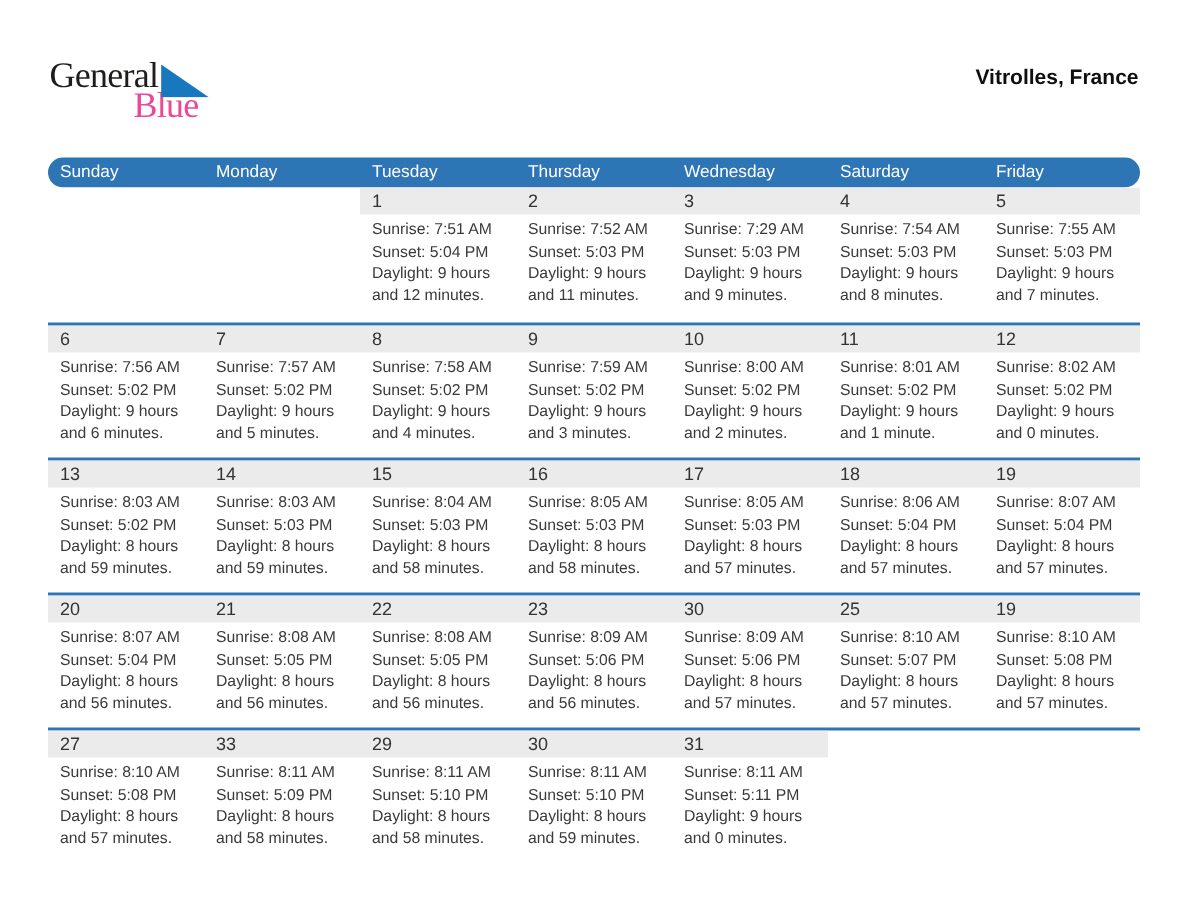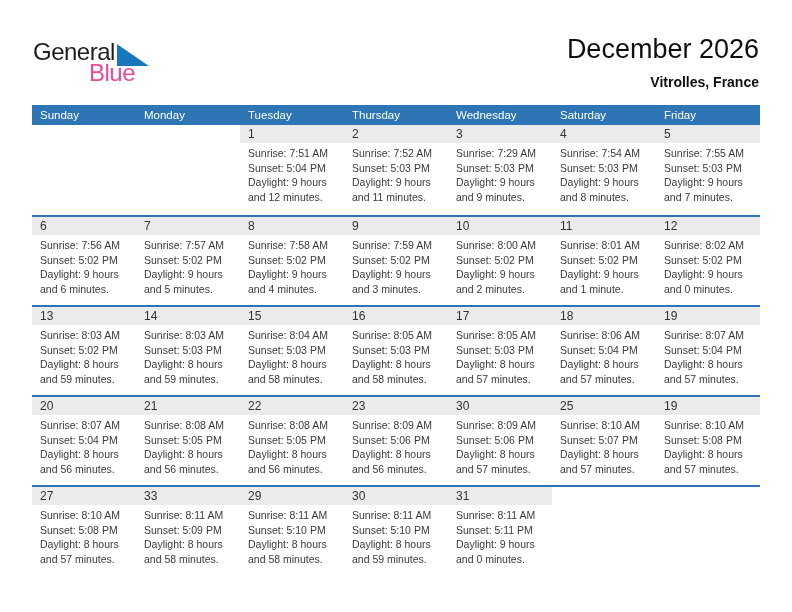--- a/index.html
+++ b/index.html
@@ -1,37 +1,37 @@
 <!DOCTYPE html>
 <html><head>
 <meta charset="utf-8">
 <style>
   * { margin:0; padding:0; box-sizing:border-box; }
   html,body { width:792px; height:612px; background:#ffffff;
     font-family:"Liberation Sans", sans-serif; }
   .page { position:relative; width:792px; height:612px; overflow:hidden; }
 
   
-  .logo { position:absolute; left:33px; top:38px; }
+  .logo { position:absolute; left:33px; top:38px;font-family:Liberation Serif, serif; }
   .logo-line1 { display:flex; align-items:flex-end; }
   .logo-general { font-size:24px; color:#1d1d1b; letter-spacing:-0.5px; }
   .logo-triangle { width:32px; height:22px; background:#1878bd; margin-left:2px;
     clip-path:polygon(0 0, 100% 100%, 0 100%); }
   .logo-blue { font-size:24px; color:#ec4899; letter-spacing:-0.5px;
     margin:-7px 0 0 56px; }
 
   
   .title-block { position:absolute; right:33px; top:34px; text-align:right; }
   .cal-title { font-size:27px; font-weight:400; color:#0f0f0f; letter-spacing:0; }
   .cal-subtitle { font-size:14px; color:#0f0f0f; margin-top:9px;font-weight:bold; }
 
   
   .calendar { position:absolute; left:32px; top:105px; width:728px; }
   .dow-row { display:grid; grid-template-columns:repeat(7,1fr);
-    background:#2e75b6; }
+    background:#2e75b6;border-radius:10px; }
   .dow-cell { color:#ffffff; font-size:11.5px; line-height:20px; height:20px;
     padding-left:8px; }
   .week-row { display:grid; grid-template-columns:repeat(7,1fr);
     min-height:90px; background:#ffffff; }
   .week-row + .week-row { border-top:2px solid #2e75b6; }
   .day-cell { overflow:hidden; }
   .day-num { font-size:12px; color:#333333; padding:2px 8px 1px 8px;
     height:18px; }
   .day-cell.has-date .day-num { background:#ebebeb; }
   .day-details { font-size:10.5px; color:#3a3a3a; line-height:14.6px;
@@ -44,21 +44,20 @@
 
   <div class="logo">
     <div class="logo-line1">
       <span class="logo-general">General</span>
       <span class="logo-triangle"></span>
     </div>
     <div class="logo-blue">Blue</div>
   </div>
 
   <div class="title-block">
-    <div class="cal-title">December 2026</div>
     <div class="cal-subtitle">Vitrolles, France</div>
   </div>
 
   <div class="calendar">
     <div class="dow-row" id="dow-row">
         <div class="dow-cell">Sunday</div>
         <div class="dow-cell">Monday</div>
         <div class="dow-cell">Tuesday</div>
         <div class="dow-cell">Thursday</div>
         <div class="dow-cell">Wednesday</div>

